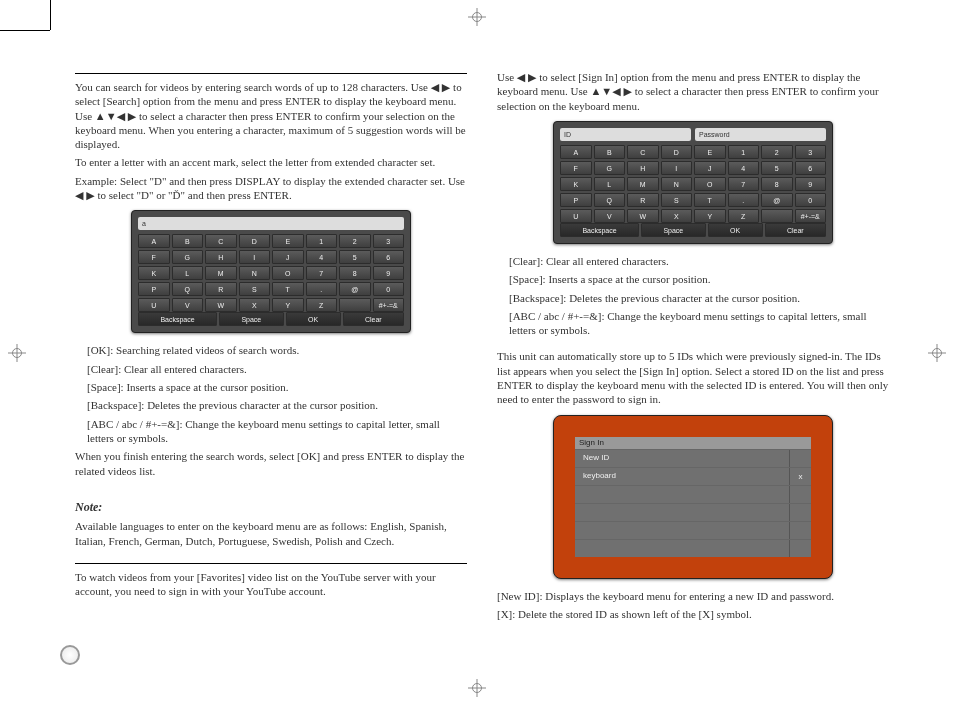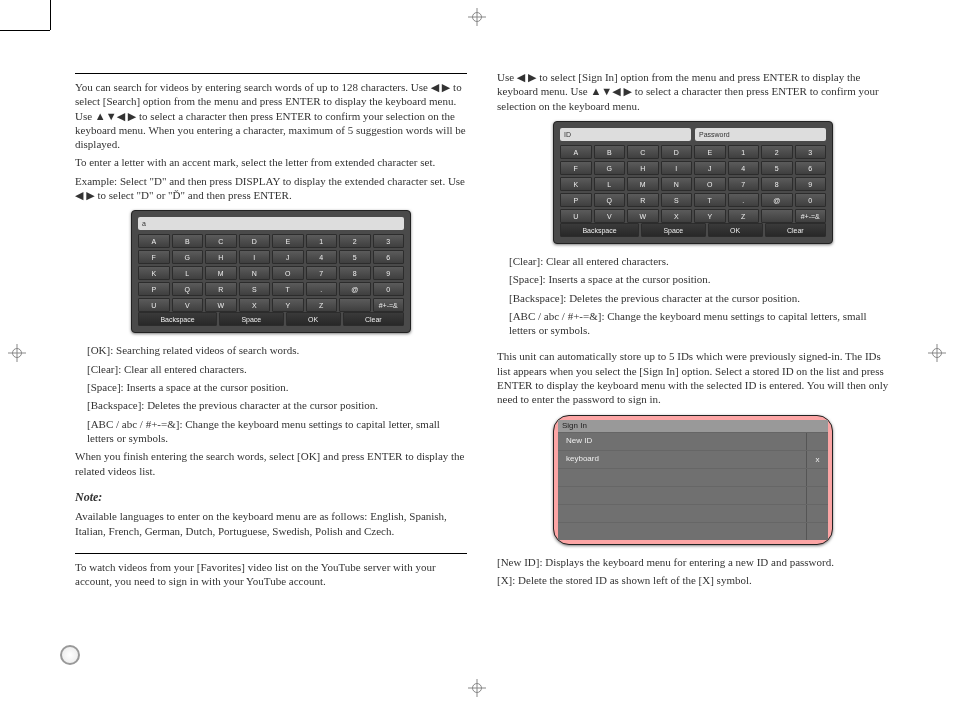--- a/index.html
+++ b/index.html
@@ -75,21 +75,21 @@
     font-family: Liberation Serif, serif;
   }
   .indent {
     padding-left: 12px;
   }
   .note-label {
     font-family: "Times New Roman", serif;
     font-style: italic;
     font-weight: bold;
     font-size: 12px;
-    margin-top: 12px;
+    margin-top: 22px;
   }
   .kb-image {
     width: 280px;
     margin: 8px auto 10px auto;
     background: #4a4a4a;
     border: 1px solid #222;
     border-radius: 4px;
     padding: 6px;
     box-shadow: 0 1px 3px rgba(0,0,0,0.5);
   }
@@ -128,24 +128,24 @@
     border-radius: 1px;
   }
   .kb-key.dark { background: linear-gradient(#3a3a3a,#282828); }
   .kb-action-row .kb-key {
     font-size: 7px;
     flex: 1 1 auto;
   }
   .signin-image {
     width: 280px;
     margin: 8px auto 10px auto;
-    background: #fca5a5;
+    background: #c2410c;
     border: 1px solid #222;
-    border-radius: 16px;
-    padding: 4px;
+    border-radius: 8px;
+    padding: 21px;
     box-shadow: 0 1px 3px rgba(0,0,0,0.5);
   }
   .signin-header {
     background: #999;
     color: #222;
     font-size: 8px;
     padding: 1px 4px;
   }
   .signin-row {
     display: flex;

